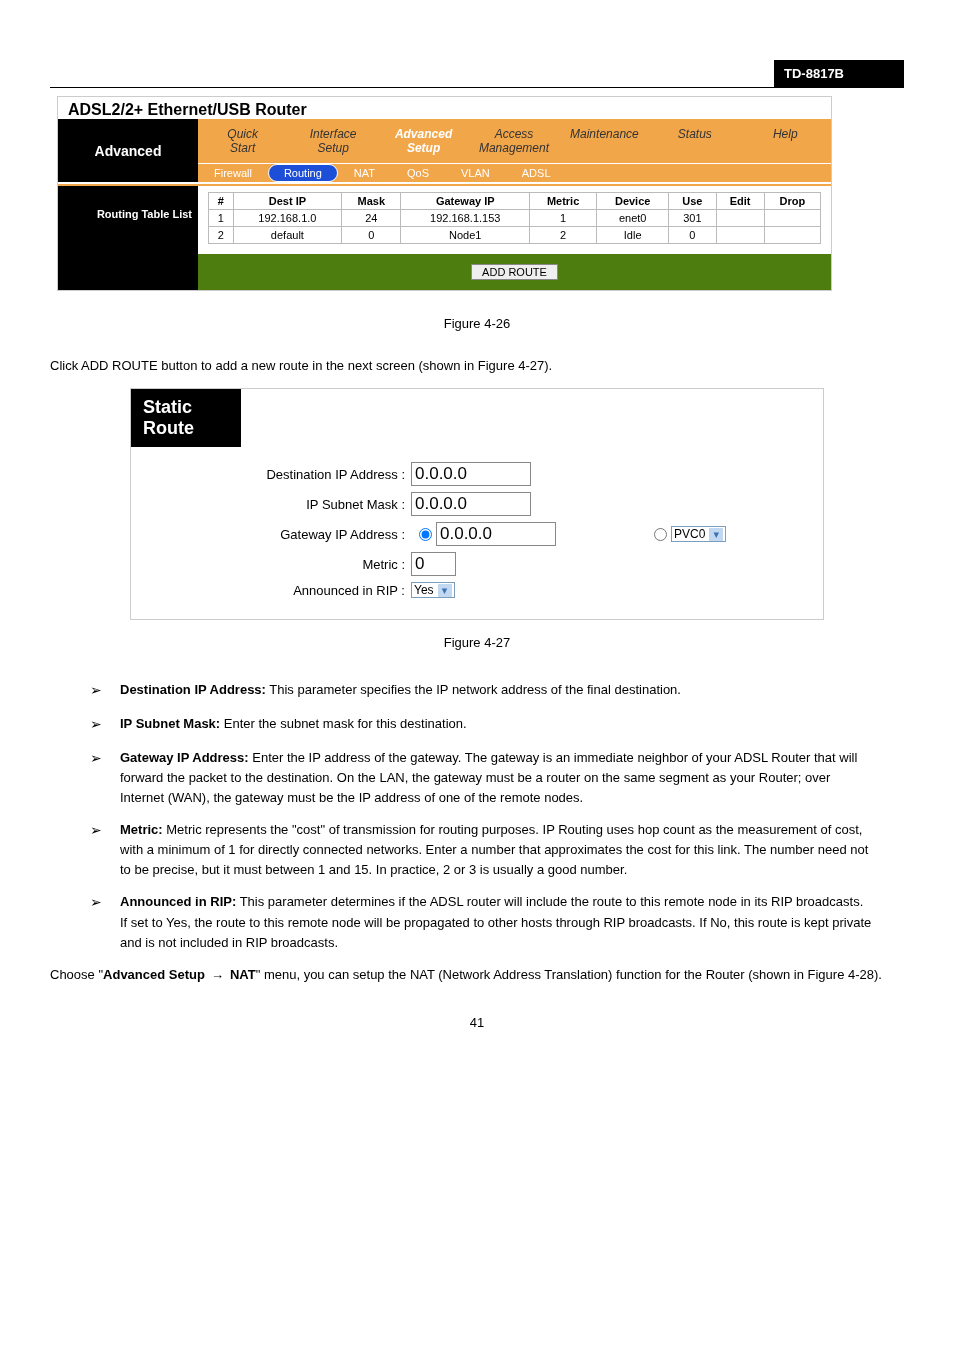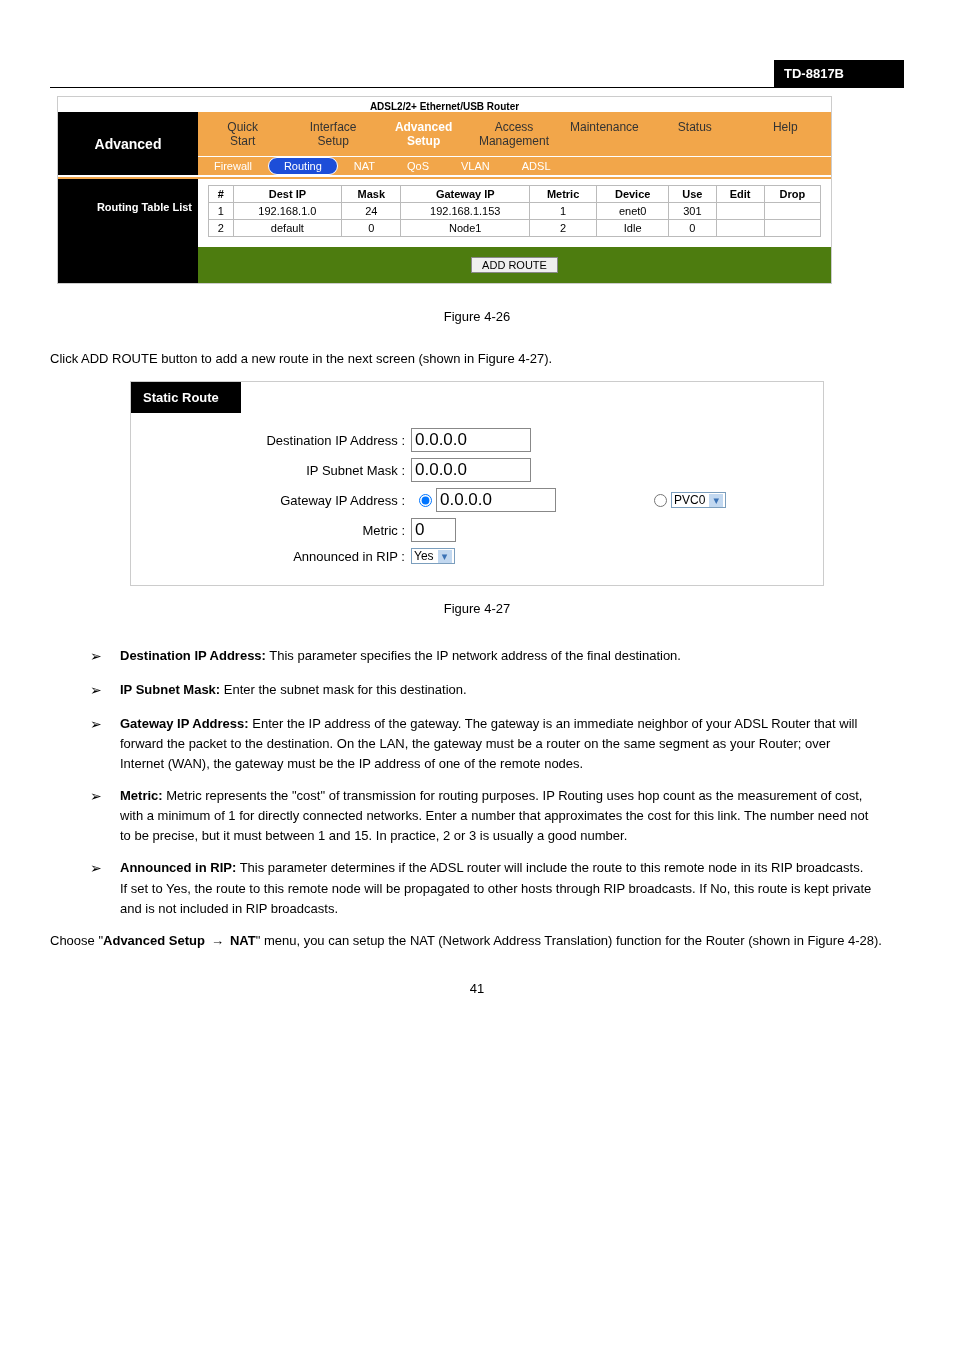--- a/index.html
+++ b/index.html
@@ -2,45 +2,45 @@
 <html><head>
 <meta charset="utf-8">
 <style>
 * { box-sizing: border-box; margin: 0; padding: 0; }
 body { font-family: Arial, sans-serif; font-size: 13px; background: #fff; color: #000; width: 954px; }
 .page { padding: 0 50px 50px; }
 .header-row { display: flex; align-items: center; border-bottom: 1px solid #000; margin-top: 60px; }
 .header-left { flex: 1; }
 .header-right { background: #000; color: #fff; padding: 6px 60px 6px 10px; font-size: 13px; font-weight: bold; }
 .router-screenshot { border: 1px solid #ccc; margin: 8px 7px 25px; width: 775px; }
-.router-header-text { text-align: center; font-size: 10px; padding: 4px 10px 0; font-weight: bold; }
+.router-header-text { text-align: left; font-size: 16px; padding: 4px 10px 0; font-weight: bold; }
 .router-tabs-row { display: flex; }
 .router-sidebar { background: #000; color: #fff; width: 140px; font-weight: bold; font-size: 14px; display: flex; align-items: center; justify-content: center; }
 .router-tabs { flex: 1; background: #f2a64a; }
-.topnav { display: flex; }
+.topnav { display: flex; font-style: italic; }
 .topnav-item { flex: 1; text-align: center; padding: 8px 4px; font-size: 12px; color: #333; border-right: 1px solid #f2a64a; }
 .topnav-item.active { color: #fff; font-weight: bold; }
 .subnav { display: flex; background: #f2a64a; border-top: 1px solid #fff; }
 .subnav-item { padding: 2px 15px; font-size: 11px; color: #fff; border: 1px solid #f2a64a; }
 .subnav-item.active { border: 1px solid #fff; border-radius: 10px; background: #1d4ed8; }
 .spacer-row { height: 4px; background: #f2a64a; border-top:2px solid #fff; }
 .routing-section { display: flex; background:#fff; }
 .routing-label-col { width: 140px; background: #000; color: #fff; font-size: 11px; text-align: right; padding: 22px 6px; font-weight: bold; }
 .routing-table-wrap { flex: 1; padding: 6px 10px 10px; }
 table.routing-table { border-collapse: collapse; width: 100%; font-size: 11px; }
 table.routing-table th, table.routing-table td { border: 1px solid #bbb; padding: 2px 4px; text-align: center; }
 table.routing-table th { font-weight: bold; }
 .addroute-row { background: #4d7c0f; text-align: center; padding: 10px 0; }
 .btn { font-size: 11px; padding: 1px 10px; background: #efefef; border: 1px solid #888; cursor: pointer; }
 .below-table { display:flex; }
 .below-table .black-col { width:140px; background:#000; }
 .fig-caption { text-align: center; margin: 10px 0 25px; font-size: 13px; }
 .form-area { border: 1px solid #ccc; margin: 0 80px 15px; }
 .form-header-row { display: flex; }
-.form-black-title { background: #000; color: #fff; font-weight: bold; font-size: 13px; padding: 8px 12px; width: 110px; }
+.form-black-title { background: #000; color: #fff; font-weight: bold; font-size: 18px; padding: 8px 12px; width: 110px; }
 .form-fields { padding: 15px 0 15px 0; }
 .form-row { display: flex; align-items: center; margin-bottom: 6px; }
 .form-label { width: 280px; text-align: right; padding-right: 6px; font-size: 13px; }
 .text-input { font-size: 17px; padding: 1px 3px; width: 120px; border:1px solid #888; }
 .small-input { width: 45px; }
 .radio { margin: 0 4px 0 8px; vertical-align: middle; }
 .select-mimic { border: 1px solid #7b9ebd; font-size: 12px; padding: 0 2px; display: inline-flex; align-items: center; background:#fff; }
 .select-arrow { background:#c2d8f0; color:#3a72b5; width:14px; text-align:center; margin-left:4px; font-size:11px; }
 .form-actions-row { display: flex; }
 .form-actions-black { width: 110px; background: #000; }

